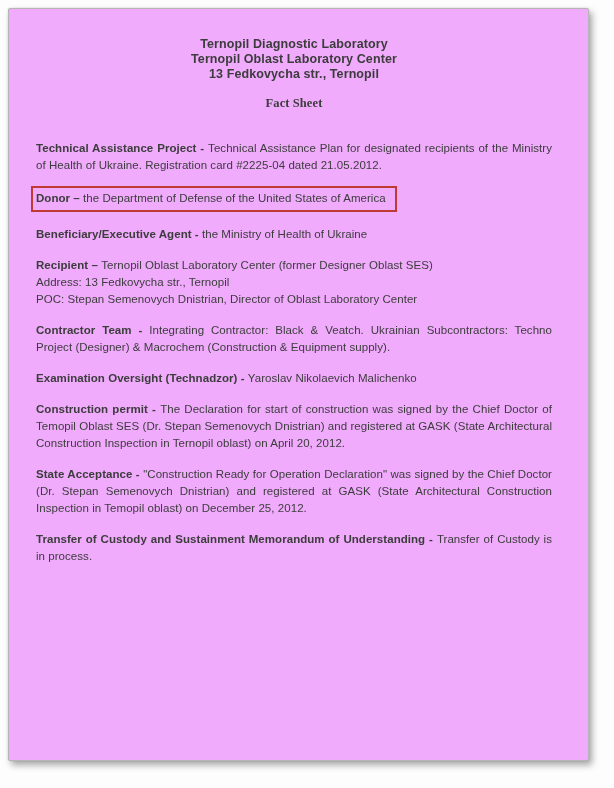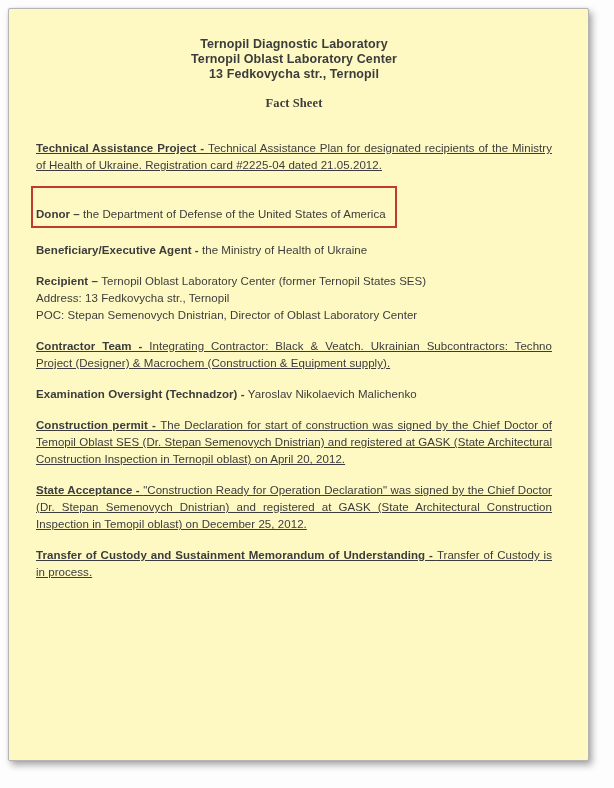--- a/index.html
+++ b/index.html
@@ -11,21 +11,21 @@
     overflow: hidden;
     font-family: "Liberation Sans", sans-serif;
   }
   .page {
     position: absolute;
     left: 8px;
     top: 8px;
     width: 581px;
     height: 753px;
     box-sizing: border-box;
-    background: #fef9c3;
+    background: #f0abfc;
     border: 1px solid var(--page-border, #b5b5b5);
     border-radius: 2px;
     box-shadow: 3px 4px 7px rgba(0,0,0,0.35), 0 0 2px rgba(0,0,0,0.12);
     padding: 28px 36px 0 27px;
     color: var(--text, #3c3c3c);
   }
   .doc-header {
     text-align: center;
     font-weight: bold;
     font-size: 12.5px;
@@ -41,44 +41,44 @@
   .doc-body {
     margin-top: 29px;
   }
   .sec {
     font-size: 11.5px;
     line-height: 17px;
     margin: 14px 0 0 0;
     letter-spacing: 0.05px;
   }
   .sec:first-child { margin-top: 0; }
-  .sec.justify { text-align: justify; text-decoration: underline; }
+  .sec.justify { text-align: justify; }
   .sec b { font-weight: bold; }
   .redbox {
     display: inline-block;
     border: 2px solid var(--hl, #c03a34);
-    padding: 18px 9px 3px 3px;
+    padding: 2px 9px 3px 3px;
     margin-left: -5px;
     margin-top: -2px;
   }
 </style>
 </head>
 <body>
 
 <div class="page">
   <div class="doc-header">
     <span class="hline">Ternopil Diagnostic Laboratory</span>
     <span class="hline">Ternopil Oblast Laboratory Center</span>
     <span class="hline">13 Fedkovycha str., Ternopil</span>
     <span class="hline subtitle">Fact Sheet</span>
   </div>
   <div class="doc-body">
       <p class="sec justify"><span><b>Technical Assistance Project - </b><span>Technical Assistance Plan for designated recipients of the Ministry of Health of Ukraine. Registration card #2225-04 dated 21.05.2012.</span></span></p>
       <p class="sec"><span class="redbox"><b>Donor – </b><span>the Department of Defense of the United States of America</span></span></p>
       <p class="sec"><span><b>Beneficiary/Executive Agent - </b><span>the Ministry of Health of Ukraine</span></span></p>
-      <p class="sec"><span><b>Recipient – </b><span>Ternopil Oblast Laboratory Center (former Ternopil States SES)</span></span><br><span>Address: 13 Fedkovycha str., Ternopil</span><br><span>POC: Stepan Semenovych Dnistrian, Director of Oblast Laboratory Center</span></p>
+      <p class="sec"><span><b>Recipient – </b><span>Ternopil Oblast Laboratory Center (former Designer Oblast SES)</span></span><br><span>Address: 13 Fedkovycha str., Ternopil</span><br><span>POC: Stepan Semenovych Dnistrian, Director of Oblast Laboratory Center</span></p>
       <p class="sec justify"><span><b>Contractor Team - </b><span>Integrating Contractor: Black &amp; Veatch. Ukrainian Subcontractors: Techno Project (Designer) &amp; Macrochem (Construction &amp; Equipment supply).</span></span></p>
       <p class="sec"><span><b>Examination Oversight (Technadzor) - </b><span>Yaroslav Nikolaevich Malichenko</span></span></p>
       <p class="sec justify"><span><b>Construction permit - </b><span>The Declaration for start of construction was signed by the Chief Doctor of Temopil Oblast SES (Dr. Stepan Semenovych Dnistrian) and registered at GASK (State Architectural Construction Inspection in Ternopil oblast) on April 20, 2012.</span></span></p>
       <p class="sec justify"><span><b>State Acceptance - </b><span>"Construction Ready for Operation Declaration" was signed by the Chief Doctor (Dr. Stepan Semenovych Dnistrian) and registered at GASK (State Architectural Construction Inspection in Temopil oblast) on December 25, 2012.</span></span></p>
       <p class="sec justify"><span><b>Transfer of Custody and Sustainment Memorandum of Understanding - </b><span>Transfer of Custody is in process.</span></span></p>
     </div>
 </div>
 
 </body></html>

